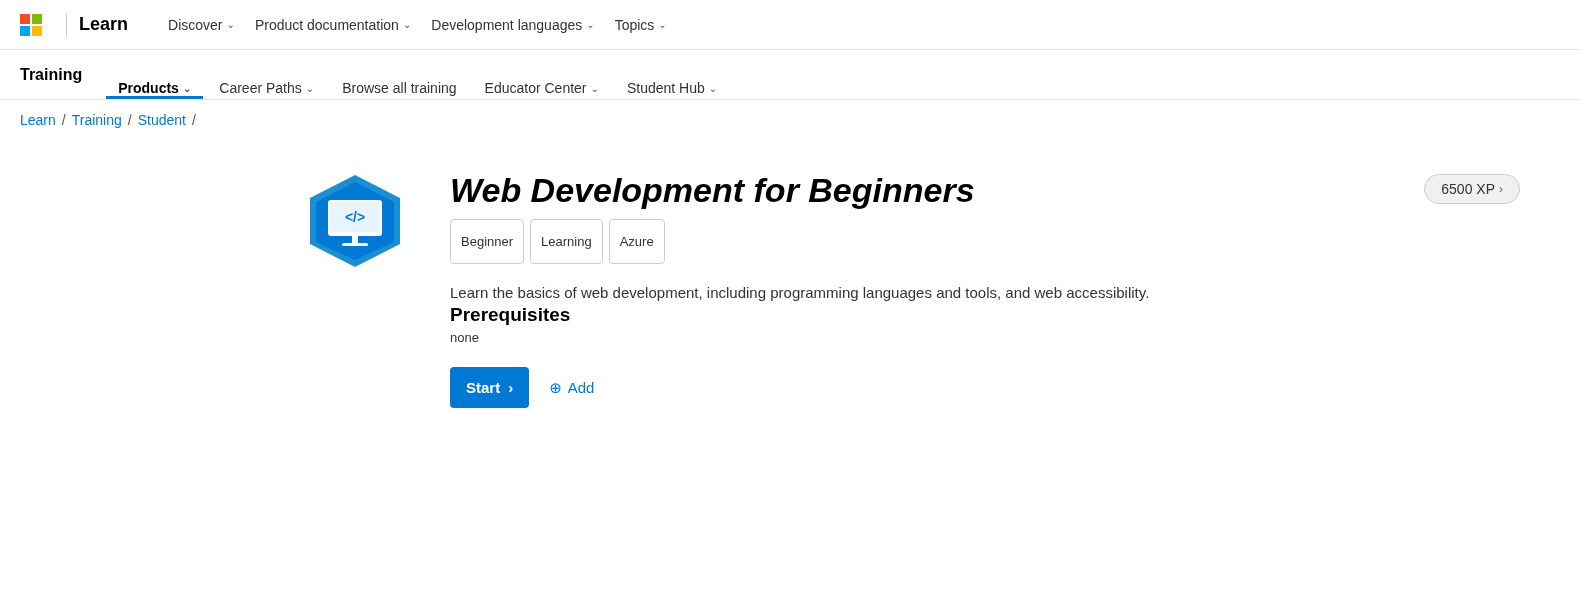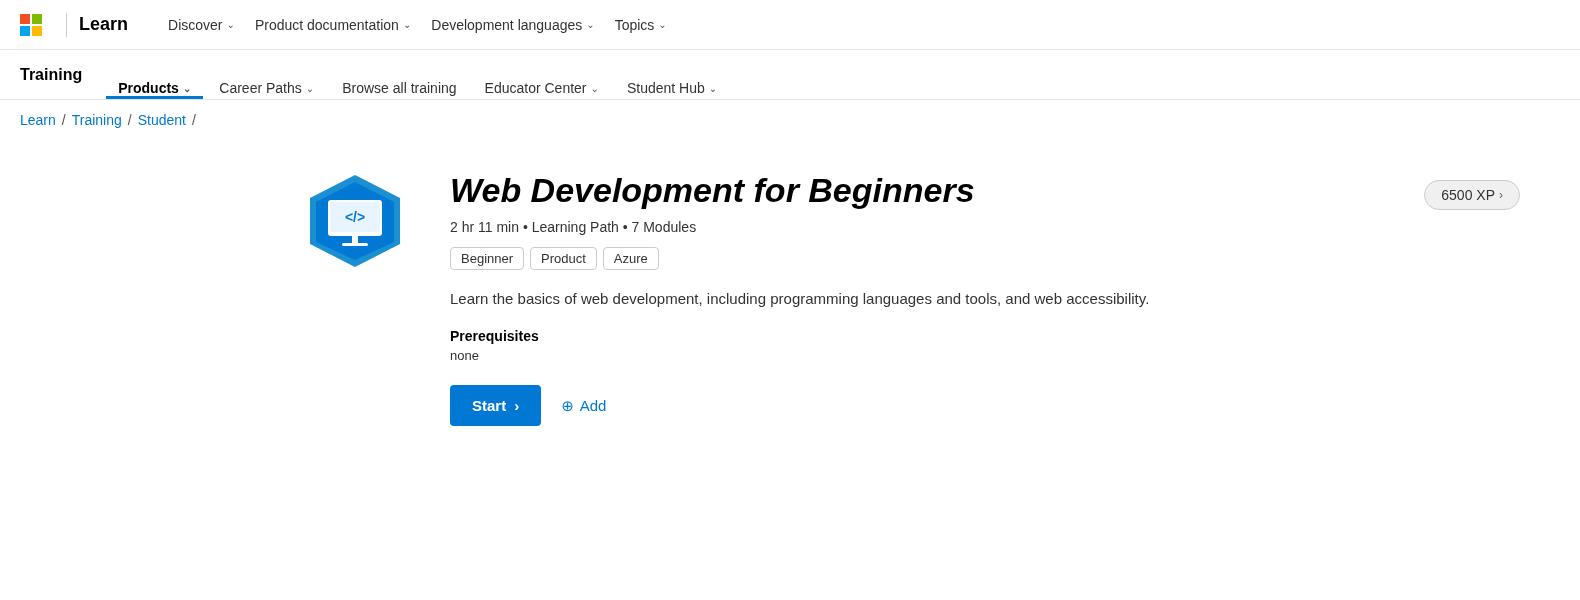--- a/index.html
+++ b/index.html
@@ -143,53 +143,52 @@
     }
     .course-tags {
       display: flex;
       gap: 6px;
       margin-bottom: 18px;
       flex-wrap: wrap;
     }
     .tag {
       border: 1px solid #ccc;
       border-radius: 4px;
-      padding: 3px 10px;
+      padding: 14px 10px;
       font-size: 13px;
       color: #333;
       background: #fff;
     }
     .course-description {
       font-size: 15px;
       color: #333;
-      margin-bottom: 18px;
       line-height: 1.5;
     }
     .prerequisites-label {
-      font-size: 14px;
+      font-size: 19px;
       font-weight: 700;
       color: #000;
       margin-bottom: 4px;
     }
     .prerequisites-value {
       font-size: 13px;
       color: #333;
       margin-bottom: 22px;
     }
     .actions {
       display: flex;
       align-items: center;
       gap: 20px;
     }
     .btn-start {
       background: #0078d4;
       color: #fff;
       border: none;
       border-radius: 4px;
-      padding: 12px 22px;
+      padding: 12px 16px;
       font-size: 15px;
       font-weight: 600;
       cursor: pointer;
       display: flex;
       align-items: center;
       gap: 8px;
     }
     .btn-add {
       background: none;
       border: none;
@@ -197,21 +196,21 @@
       font-size: 15px;
       cursor: pointer;
       display: flex;
       align-items: center;
       gap: 6px;
     }
 
     
     .xp-badge {
       position: absolute;
-      top: 40px;
+      top: 34px;
       right: 60px;
       background: #f0f0f0;
       border: 1px solid #ccc;
       border-radius: 20px;
       padding: 6px 16px;
       font-size: 14px;
       color: #333;
       display: flex;
       align-items: center;
       gap: 4px;
@@ -322,25 +321,24 @@
 
         <text x="55" y="52" text-anchor="middle" font-size="14" font-weight="bold" fill="#0078d4">&lt;/&gt;</text>
 
         <rect x="52" y="66" width="6" height="8" fill="white"></rect>
         <rect x="42" y="73" width="26" height="3" rx="1.5" fill="white"></rect>
       </svg>
     </div>
 
     <div class="course-info">
       <h1 class="course-title">Web Development for Beginners</h1>
-      <div class="course-meta">2 hr 11 min • Learning Path • 7 Modules</div>
 
       <div class="course-tags">
         <span class="tag">Beginner</span>
-        <span class="tag">Product</span>
+        <span class="tag">Learning</span>
         <span class="tag">Azure</span>
       </div>
 
       <p class="course-description">Learn the basics of web development, including programming languages and tools, and web accessibility.</p>
 
       <p class="prerequisites-label">Prerequisites</p>
       <p class="prerequisites-value">none</p>
 
       <div class="actions">
         <button class="btn-start">

